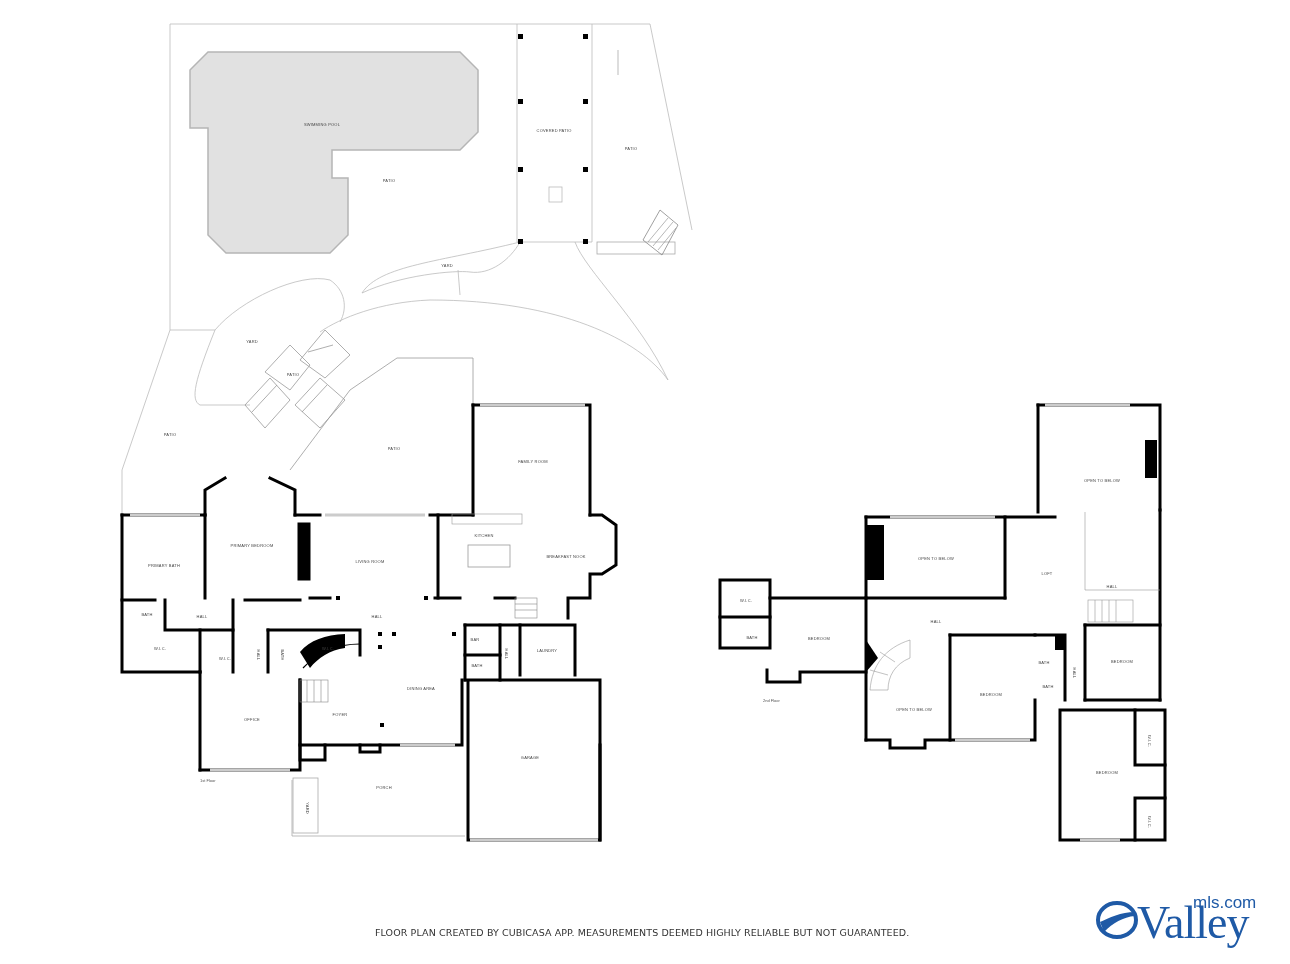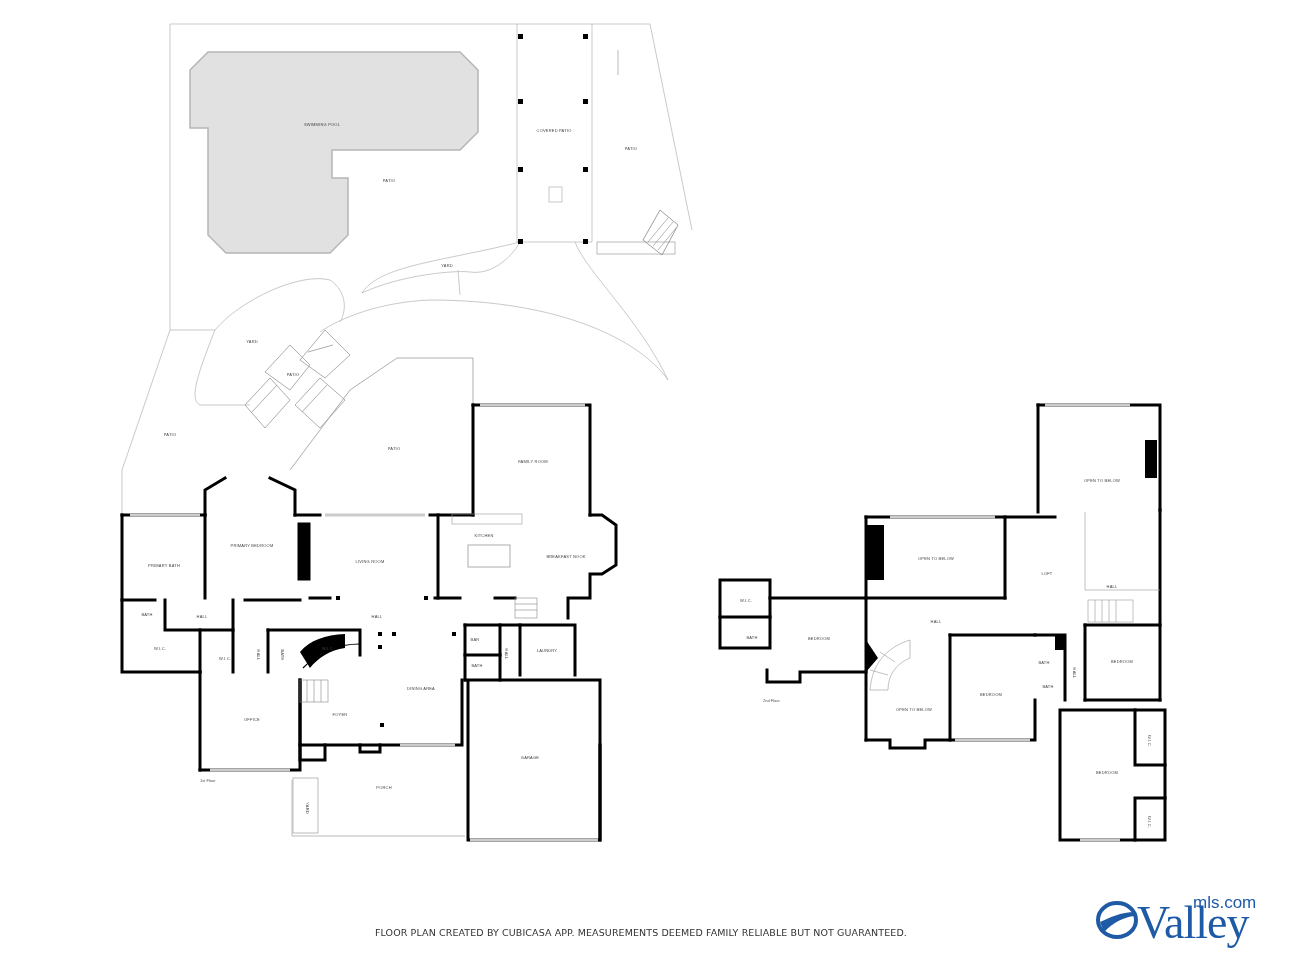--- a/index.html
+++ b/index.html
@@ -247,21 +247,21 @@
 <div class="lbl" style="left:991px;top:694px">BEDROOM</div>
 <div class="lbl" style="left:1044px;top:662px">BATH</div>
 <div class="lbl" style="left:1048px;top:686px">BATH</div>
 <div class="lbl v" style="left:1074px;top:673px">HALL</div>
 <div class="lbl" style="left:1122px;top:661px">BEDROOM</div>
 <div class="lbl" style="left:1107px;top:772px">BEDROOM</div>
 <div class="lbl v" style="left:1149px;top:741px">W.I.C.</div>
 <div class="lbl v" style="left:1149px;top:822px">W.I.C.</div>
 <div class="floor-lbl" style="left:763px;top:698px">2nd Floor</div>
 
-<div class="disclaimer">FLOOR PLAN CREATED BY CUBICASA APP. MEASUREMENTS DEEMED FAMILY RELIABLE BUT NOT GUARANTEED.</div>
+<div class="disclaimer">FLOOR PLAN CREATED BY CUBICASA APP. MEASUREMENTS DEEMED HIGHLY RELIABLE BUT NOT GUARANTEED.</div>
 
 <div class="logo">
   <svg width="48" height="48" viewBox="0 0 48 48" style="position:absolute;left:0;top:6px">
     <ellipse cx="22" cy="22" rx="19" ry="17" fill="none" stroke="#1f5aa6" stroke-width="4"></ellipse>
     <path d="M5,24 C14,20 26,14 40,14 L40,18 C28,19 18,25 9,34 Z" fill="#1f5aa6"></path>
   </svg>
   <span class="word">Valley</span>
   <span class="dom">mls.com</span>
 </div>
 

